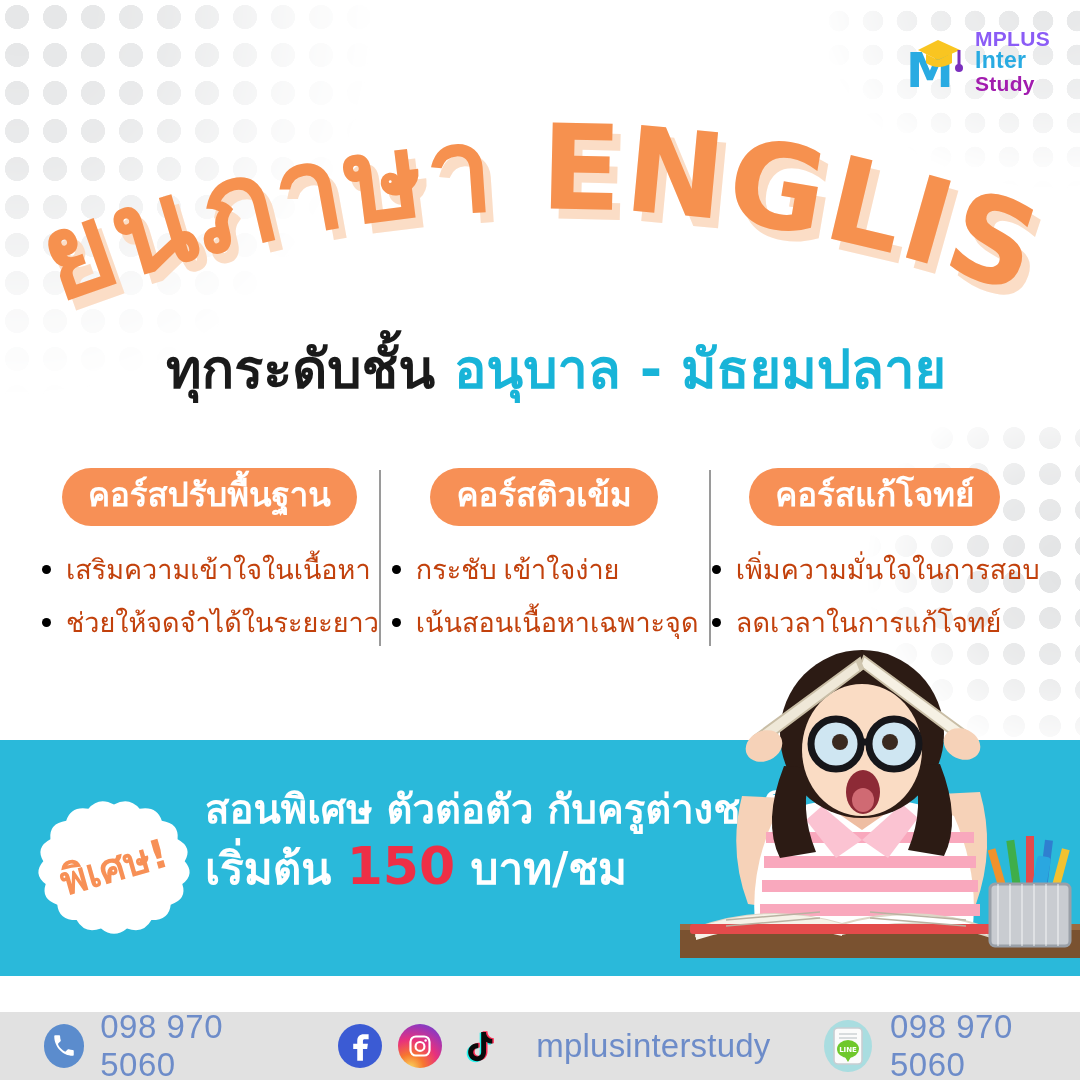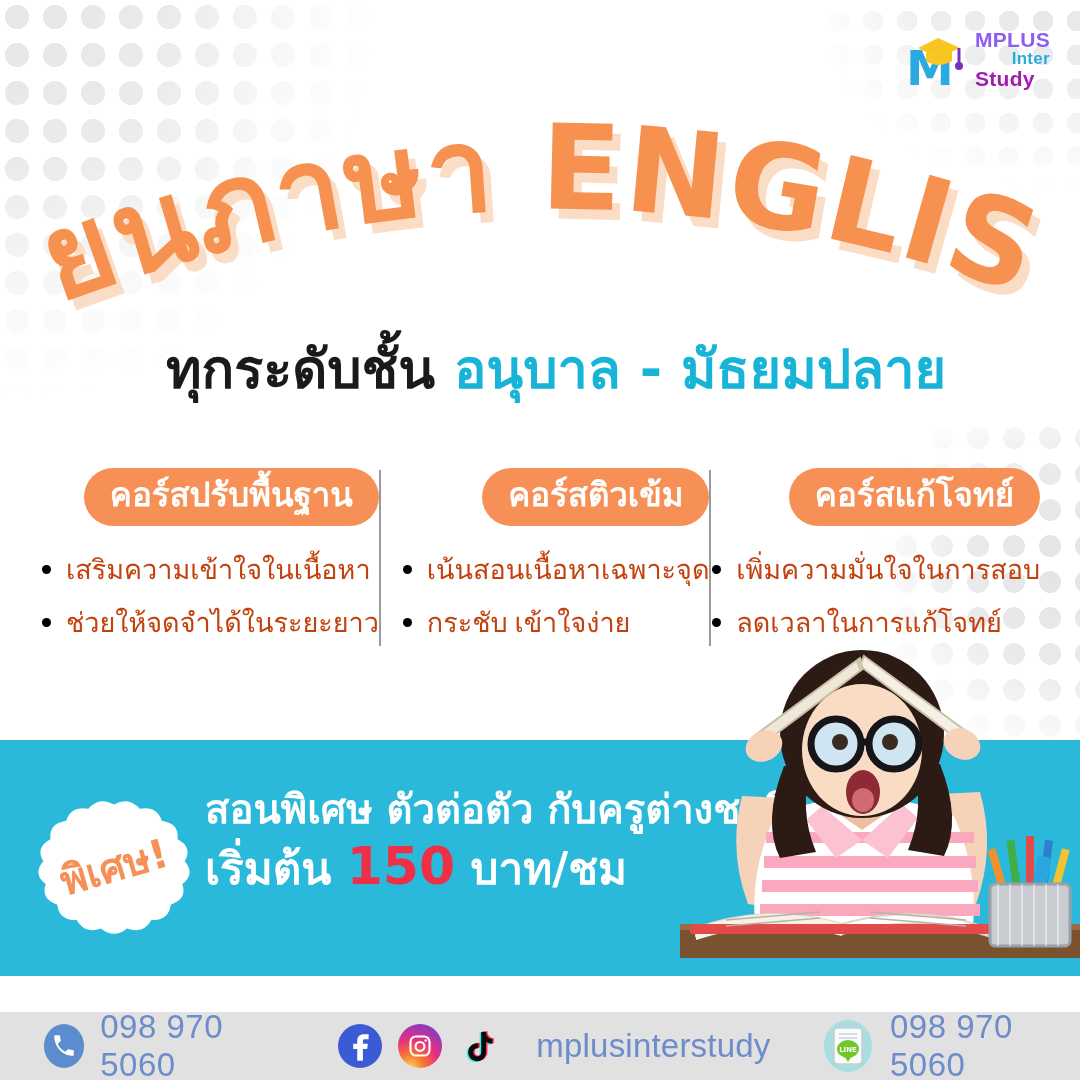--- a/index.html
+++ b/index.html
@@ -39,21 +39,21 @@
     background-size:46px 46px;opacity:.75;
   }
 
   
   #logo{position:absolute;right:30px;top:28px;display:flex;align-items:center;gap:9px;}
   #logo .mark{position:relative;width:58px;height:62px;}
   #logo .mtext{
     font-weight:bold;line-height:1.02;letter-spacing:.3px;
   }
   #logo .l1{font-size:21px;color:#8b5cf6;display:block;}
-  #logo .l2{font-size:17px;color:#29abe2;display:block;text-align:right;}
+  #logo .l2{font-size:23px;color:#29abe2;display:block;}
   #logo .l3{font-size:21px;color:#a21caf;display:block;}
 
   
   #headline{position:absolute;left:0;top:96px;width:1080px;height:215px;}
   #headline svg{width:100%;height:100%;overflow:visible;}
   .arch-shadow{fill:#fbddc6;}
   .arch-main{fill:#f6914f;}
   .arch-txt{
     font-family:"DejaVu Sans","Liberation Sans",sans-serif;
     font-size:118px;font-weight:bold;letter-spacing:2px;
@@ -63,21 +63,21 @@
   #subtitle{
     position:absolute;left:0;top:326px;width:1080px;text-align:center;
     font-size:54px;font-weight:bold;color:#1a1a1a;white-space:nowrap;
     font-family:"DejaVu Sans","Liberation Sans",sans-serif;
     padding-left:16px;
   }
   #subtitle .hl{color:#18b4d8;}
 
   
   #courses{position:absolute;left:40px;top:468px;width:1000px;display:flex;}
-  .course-col{flex:1;position:relative;display:flex;flex-direction:column;align-items:flex-end;}
+  .course-col{flex:1;position:relative;display:flex;flex-direction:column;align-items:center;}
   .course-col + .course-col::before{
     content:"";position:absolute;left:0;top:2px;width:2px;height:176px;background:#9a9a9a;
   }
   .badge{
     background:#f79056;color:#fff;border-radius:40px;
     padding:9px 26px 13px;font-size:33px;font-weight:bold;white-space:nowrap;
     font-family:"DejaVu Sans","Liberation Sans",sans-serif;line-height:1.1;
   }
   .bullets{margin-top:24px;padding:0;list-style:none;}
   .bullets li{
@@ -176,22 +176,22 @@
       <div class="badge">คอร์สปรับพื้นฐาน</div>
       <ul class="bullets">
         <li>เสริมความเข้าใจในเนื้อหา</li>
         <li>ช่วยให้จดจำได้ในระยะยาว</li>
       </ul>
     </div>
 
     <div class="course-col">
       <div class="badge">คอร์สติวเข้ม</div>
       <ul class="bullets">
+        <li>กระชับ เข้าใจง่าย</li>
         <li>เน้นสอนเนื้อหาเฉพาะจุด</li>
-        <li>กระชับ เข้าใจง่าย</li>
       </ul>
     </div>
 
     <div class="course-col">
       <div class="badge">คอร์สแก้โจทย์</div>
       <ul class="bullets">
         <li>เพิ่มความมั่นใจในการสอบ</li>
         <li>ลดเวลาในการแก้โจทย์</li>
       </ul>
     </div>

